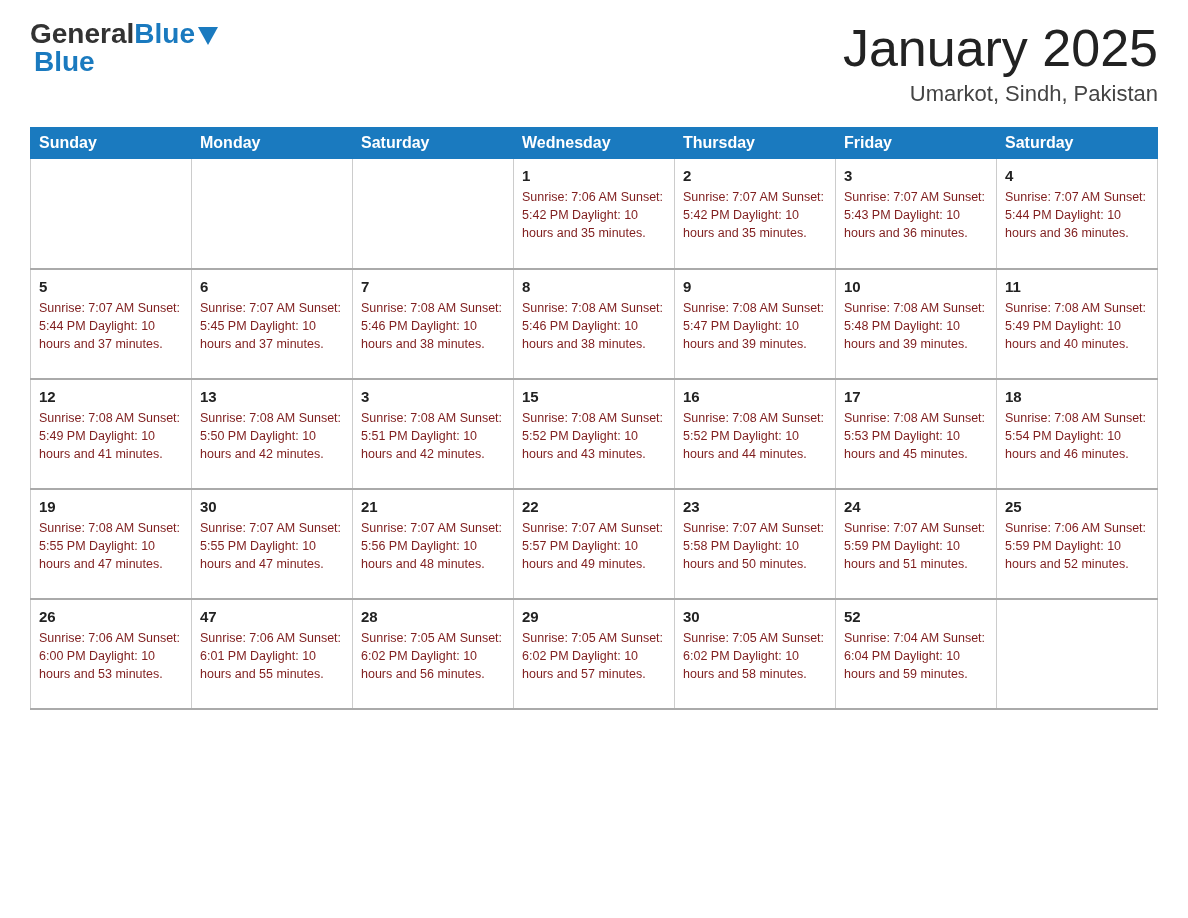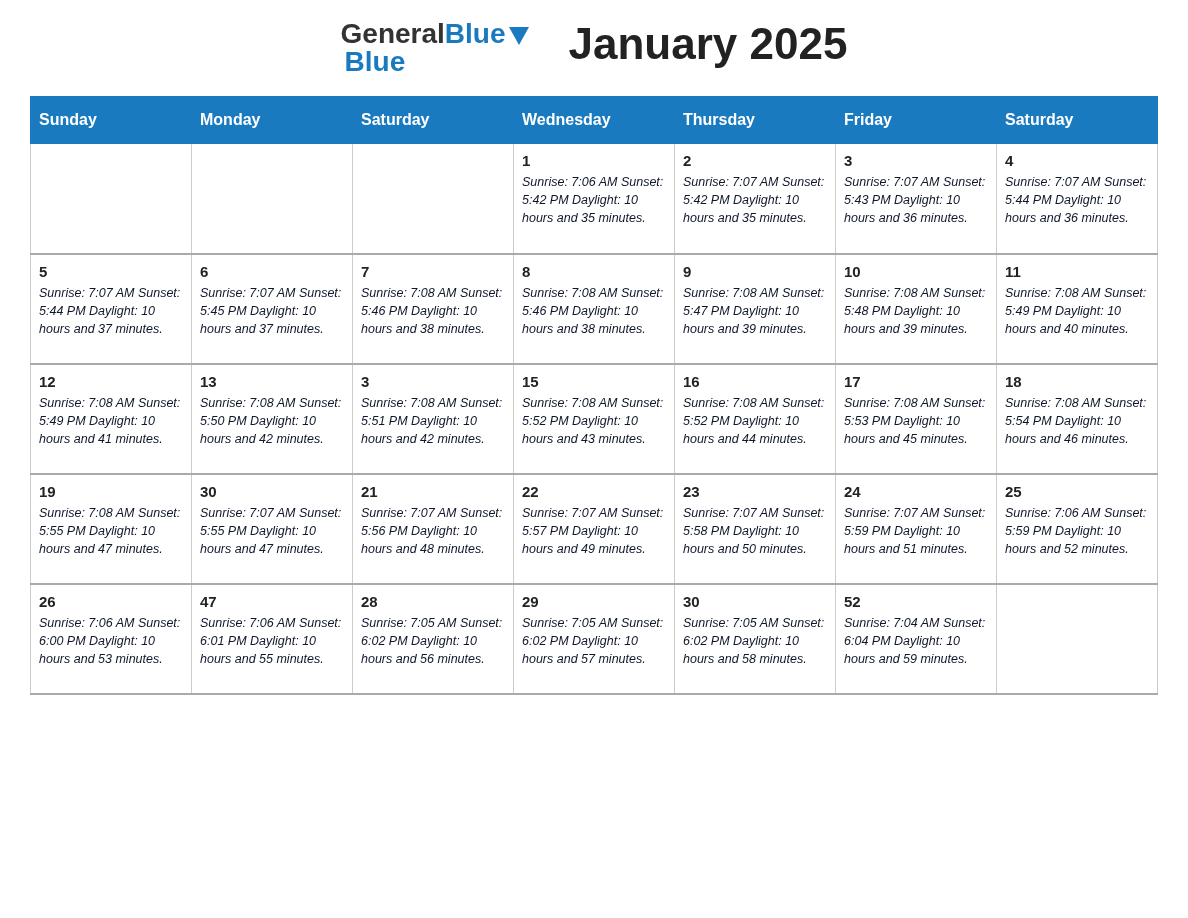--- a/index.html
+++ b/index.html
@@ -5,21 +5,21 @@
     * { box-sizing: border-box; margin: 0; padding: 0; }
     body {
       font-family: Arial, sans-serif;
       background: #fff;
       padding: 20px 30px;
       width: 1188px;
       min-height: 918px;
     }
     .header {
       display: flex;
-      justify-content: center;
+      justify-content: space-between;
       align-items: flex-start;
       margin-bottom: 20px;
       gap: 20px;
     }
     .logo {
       display: flex;
       flex-direction: column;
       line-height: 1;
     }
     .logo-text {
@@ -40,64 +40,63 @@
       font-size: 28px;
       font-weight: bold;
       color: #1a7abf;
       margin-top: 0px;
       padding-left: 2px;
     }
     .title-block {
       text-align: right;
     }
     .calendar-title {
-      font-size: 44px;
-      font-weight: bold;
+      font-size: 52px;
+      font-weight: normal;
       color: #222;
       line-height: 1.1;
       margin-left: 20px;
     }
     .calendar-subtitle {
       font-size: 22px;
       color: #444;
       margin-top: 4px;
     }
     table {
       width: 100%;
       border-collapse: collapse;
       table-layout: fixed;
     }
     thead tr th {
       background-color: #1a7abf;
       color: #fff;
       font-size: 16px;
       font-weight: bold;
-      padding: 14px 8px;
+      padding: 6px 8px;
       text-align: left;
       border: 1px solid #1a7abf;
     }
     tbody tr td {
       border: 1px solid #ccc;
       vertical-align: top;
       padding: 8px;
       height: 110px;
       font-size: 13px;
       color: #333;
     }
     .day-number {
       font-size: 15px;
       font-weight: bold;
       color: #222;
       margin-bottom: 4px;
     }
     .day-info {
       font-size: 12.5px;
       line-height: 1.45;
-      color: #0f172a;
-      font-style: italic;
+      color: #7f1d1d;
     }
     tbody tr td:first-child .day-number,
     tbody tr td:last-child .day-number {
       color: #222;
     }
     tbody tr {
       border-bottom: 2px solid #aaa;
     }
   </style>
 </head>
@@ -113,20 +112,21 @@
           <polygon points="0,0 20,0 10,18" fill="#1a7abf"></polygon>
         </svg>
       </div>
     </div>
     <div style="padding-left:2px;">
       <span class="logo-blue-word">Blue</span>
     </div>
   </div>
   <div class="title-block">
     <div class="calendar-title">January 2025</div>
+    <div class="calendar-subtitle">Umarkot, Sindh, Pakistan</div>
   </div>
 </div>
 
 <table>
   <thead>
     <tr>
     <th>Sunday</th>
         <th>Monday</th>
         <th>Saturday</th>
         <th>Wednesday</th>

